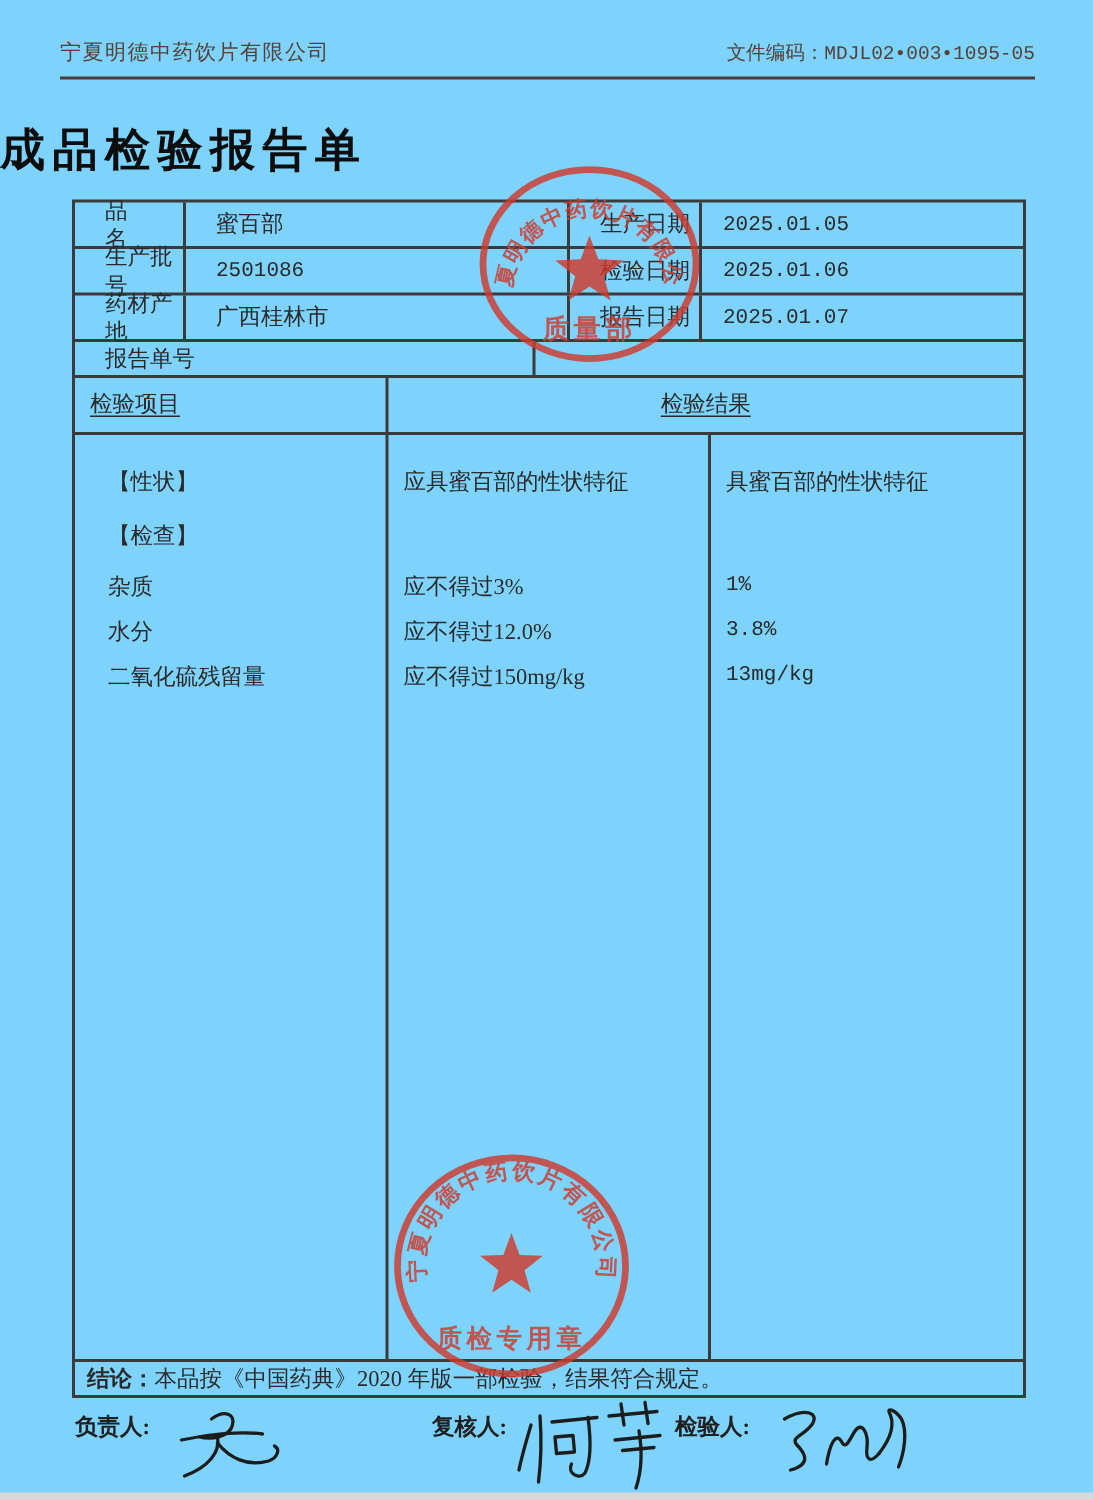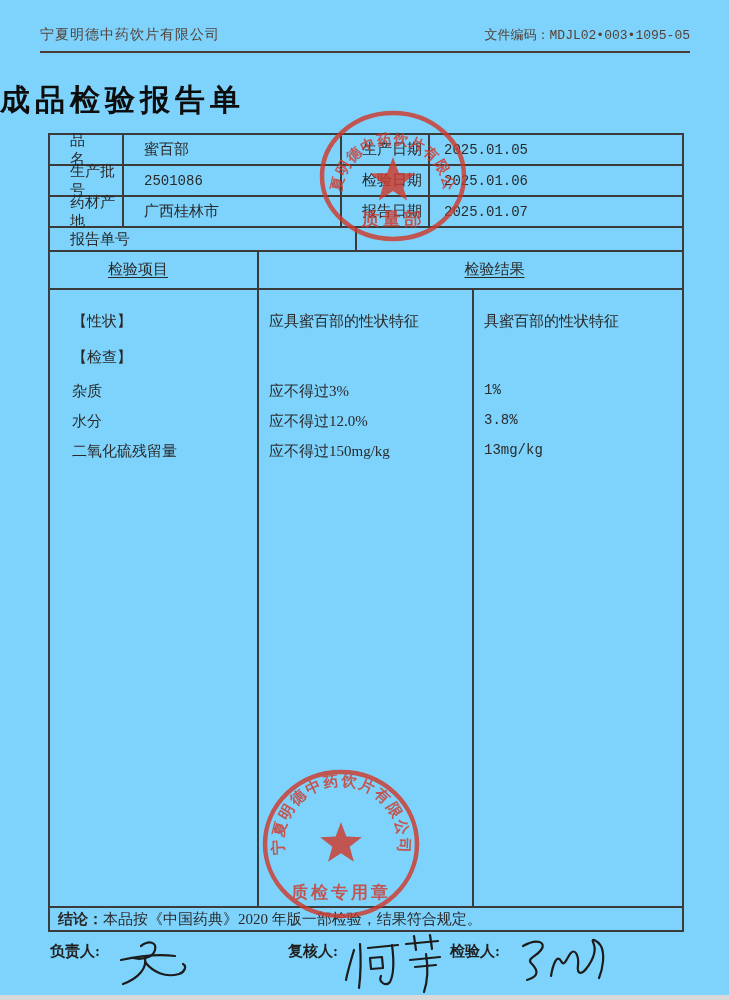--- a/index.html
+++ b/index.html
@@ -25,30 +25,30 @@
   
   .sheet {
     position:absolute; left:48px; top:133px; width:636px; height:799px;
     border:2px solid #3b3b3b;
   }
   .info-row { display:flex; height:31px; border-bottom:2px solid #3b3b3b; font-size:15px; }
   .info-row.short { height:24px; }
   .cell { display:flex; align-items:center; padding-left:20px; }
   .cell.rb { border-right:2px solid #3b3b3b; }
   .c-label1 { width:74px; }
-  .c-value1 { width:218px; }
+  .c-value1 { width:256px; }
   .c-label2 { width:88px; }
   .c-value2 { flex:1; padding-left:14px; }
   .c-wide   { width:307px; }
   .c-rest   { flex:1; padding-left:12px; }
   .num { font-family:"Liberation Mono","DejaVu Sans Mono",monospace; font-size:14px; }
   
   .t-head { display:flex; height:38px; border-bottom:2px solid #3b3b3b; font-size:15px; }
   .t-head .th { display:flex; align-items:flex-start; padding-top:8px; }
-  .t-head .th span { text-decoration:underline; text-underline-offset:3px;margin-left:48px; }
+  .t-head .th span { text-decoration:underline; text-underline-offset:3px; }
   .th1 { width:209px; padding-left:10px; border-right:2px solid #3b3b3b; }
   .th2 { width:215px; justify-content:center; border-right:2px solid #3b3b3b; }
   .th3 { flex:1; justify-content:center; }
   .t-body { position:relative; height:616px; font-size:15px; }
   .vline { position:absolute; top:0; bottom:0; width:2px; background:#3b3b3b; }
   .v1 { left:207px; } .v2 { left:422px; }
   .t-row { position:absolute; left:0; width:100%; }
   .t-item { position:absolute; left:22px; white-space:nowrap; }
   .t-std  { position:absolute; left:219px; white-space:nowrap; }
   .t-res  { position:absolute; left:434px; white-space:nowrap; }

